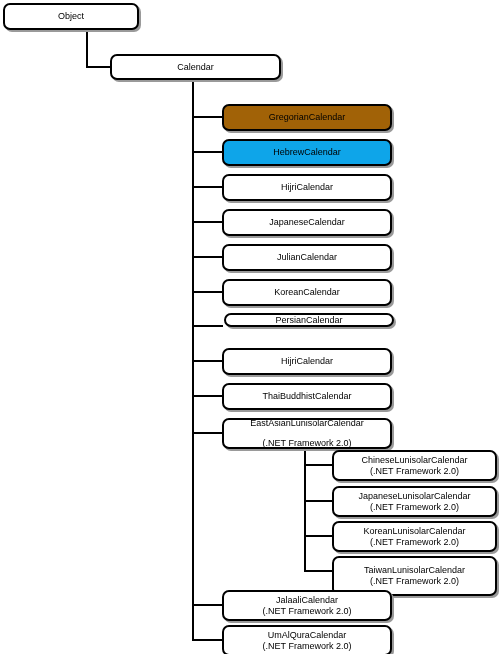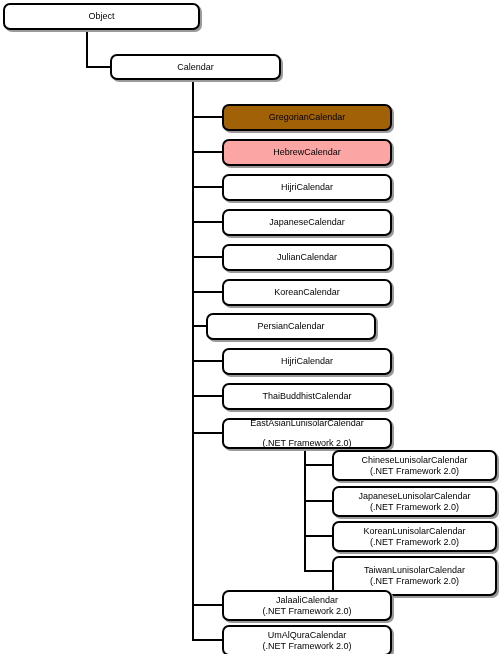--- a/index.html
+++ b/index.html
@@ -72,45 +72,45 @@
       <polyline points="193,433 222,433" fill="none" stroke="#000000" stroke-width="2" stroke-linecap="square"></polyline>
       <polyline points="193,605 222,605" fill="none" stroke="#000000" stroke-width="2" stroke-linecap="square"></polyline>
       <polyline points="193,640 222,640" fill="none" stroke="#000000" stroke-width="2" stroke-linecap="square"></polyline>
       <polyline points="305,449 305,571" fill="none" stroke="#000000" stroke-width="2" stroke-linecap="square"></polyline>
       <polyline points="305,465 332,465" fill="none" stroke="#000000" stroke-width="2" stroke-linecap="square"></polyline>
       <polyline points="305,501 332,501" fill="none" stroke="#000000" stroke-width="2" stroke-linecap="square"></polyline>
       <polyline points="305,536 332,536" fill="none" stroke="#000000" stroke-width="2" stroke-linecap="square"></polyline>
       <polyline points="305,571 332,571" fill="none" stroke="#000000" stroke-width="2" stroke-linecap="square"></polyline>
     </svg>
   <div id="node-layer">
-      <div class="node" style="left: 3px; top: 3px; width: 197px; height: 27px; border-color: rgb(0, 0, 0); background: rgb(255, 255, 255); box-shadow: rgb(154, 154, 154) 2px 2px 0px 0px;">
+      <div class="node" style="left: 3px; top: 3px; width: 136px; height: 27px; border-color: rgb(0, 0, 0); background: rgb(255, 255, 255); box-shadow: rgb(154, 154, 154) 2px 2px 0px 0px;">
         <span class="line1">Object</span>
       </div>
       <div class="node" style="left: 110px; top: 54px; width: 171px; height: 26px; border-color: rgb(0, 0, 0); background: rgb(255, 255, 255); box-shadow: rgb(154, 154, 154) 2px 2px 0px 0px;">
         <span class="line1">Calendar</span>
       </div>
       <div class="node" style="left: 222px; top: 104px; width: 170px; height: 27px; border-color: rgb(0, 0, 0); background: #a16207; box-shadow: rgb(154, 154, 154) 2px 2px 0px 0px;">
         <span class="line1">GregorianCalendar</span>
       </div>
-      <div class="node" style="left: 222px; top: 139px; width: 170px; height: 27px; border-color: rgb(0, 0, 0); background: #fca5a5; box-shadow: rgb(154, 154, 154) 2px 2px 0px 0px;">
+      <div class="node" style="left: 222px; top: 139px; width: 170px; height: 27px; border-color: rgb(0, 0, 0); background: #0ea5e9; box-shadow: rgb(154, 154, 154) 2px 2px 0px 0px;">
         <span class="line1">HebrewCalendar</span>
       </div>
       <div class="node" style="left: 222px; top: 174px; width: 170px; height: 27px; border-color: rgb(0, 0, 0); background: rgb(255, 255, 255); box-shadow: rgb(154, 154, 154) 2px 2px 0px 0px;">
         <span class="line1">HijriCalendar</span>
       </div>
       <div class="node" style="left: 222px; top: 209px; width: 170px; height: 27px; border-color: rgb(0, 0, 0); background: rgb(255, 255, 255); box-shadow: rgb(154, 154, 154) 2px 2px 0px 0px;">
         <span class="line1">JapaneseCalendar</span>
       </div>
       <div class="node" style="left: 222px; top: 244px; width: 170px; height: 27px; border-color: rgb(0, 0, 0); background: rgb(255, 255, 255); box-shadow: rgb(154, 154, 154) 2px 2px 0px 0px;">
         <span class="line1">JulianCalendar</span>
       </div>
       <div class="node" style="left: 222px; top: 279px; width: 170px; height: 27px; border-color: rgb(0, 0, 0); background: rgb(255, 255, 255); box-shadow: rgb(154, 154, 154) 2px 2px 0px 0px;">
         <span class="line1">KoreanCalendar</span>
       </div>
-      <div class="node" style="left: 206px; top: 313px; width: 170px; height: 27px; border-color: rgb(0, 0, 0); background: rgb(255, 255, 255); box-shadow: rgb(154, 154, 154) 2px 2px 0px 0px;">
+      <div class="node" style="left: 224px; top: 313px; width: 170px; height: 14px; border-color: rgb(0, 0, 0); background: rgb(255, 255, 255); box-shadow: rgb(154, 154, 154) 2px 2px 0px 0px;">
         <span class="line1">PersianCalendar</span>
       </div>
       <div class="node" style="left: 222px; top: 348px; width: 170px; height: 27px; border-color: rgb(0, 0, 0); background: rgb(255, 255, 255); box-shadow: rgb(154, 154, 154) 2px 2px 0px 0px;">
         <span class="line1">HijriCalendar</span>
       </div>
       <div class="node" style="left: 222px; top: 383px; width: 170px; height: 27px; border-color: rgb(0, 0, 0); background: rgb(255, 255, 255); box-shadow: rgb(154, 154, 154) 2px 2px 0px 0px;">
         <span class="line1">ThaiBuddhistCalendar</span>
       </div>
       <div class="node" style="left: 222px; top: 418px; width: 170px; height: 31px; border-color: rgb(0, 0, 0); background: rgb(255, 255, 255); box-shadow: rgb(154, 154, 154) 2px 2px 0px 0px; gap: 9px;">
         <span class="line1">EastAsianLunisolarCalendar</span>

